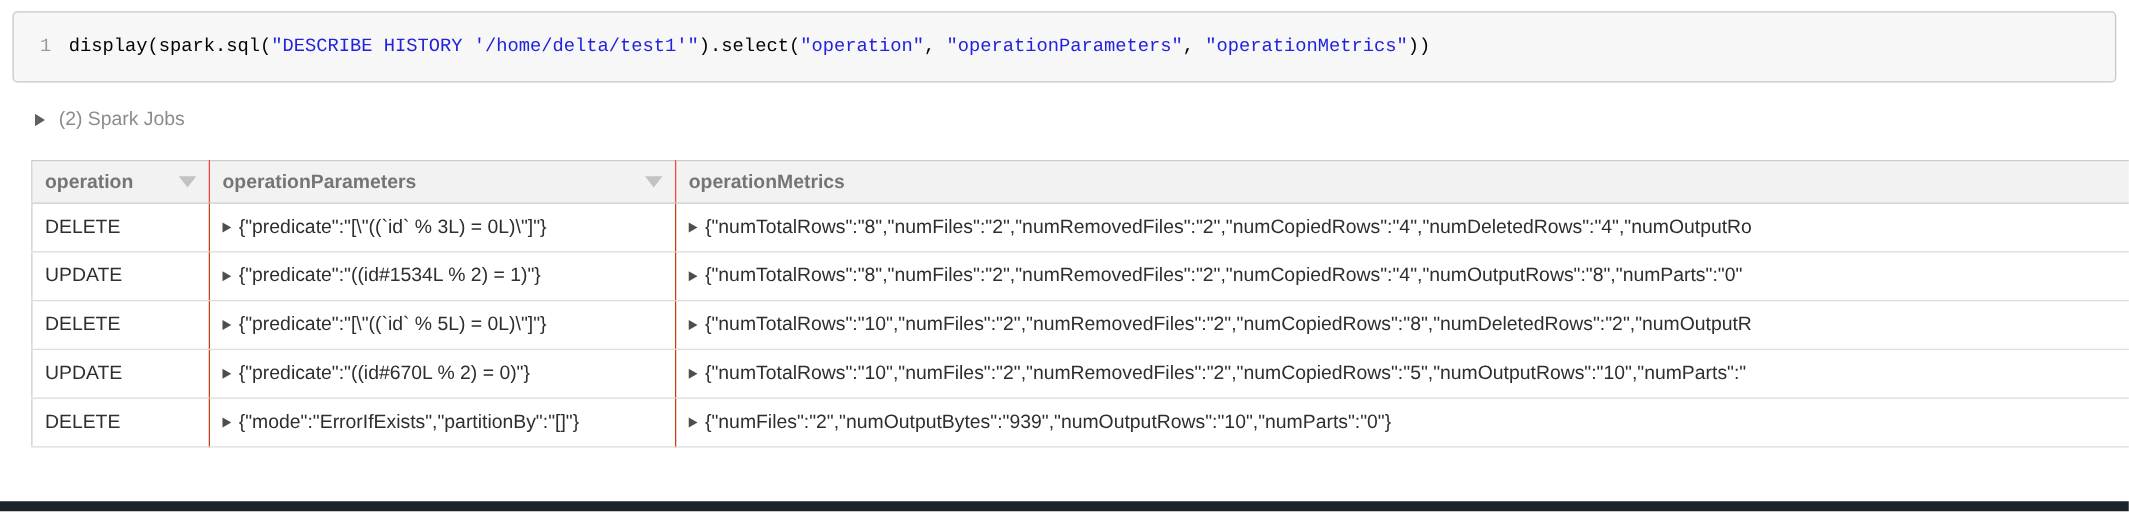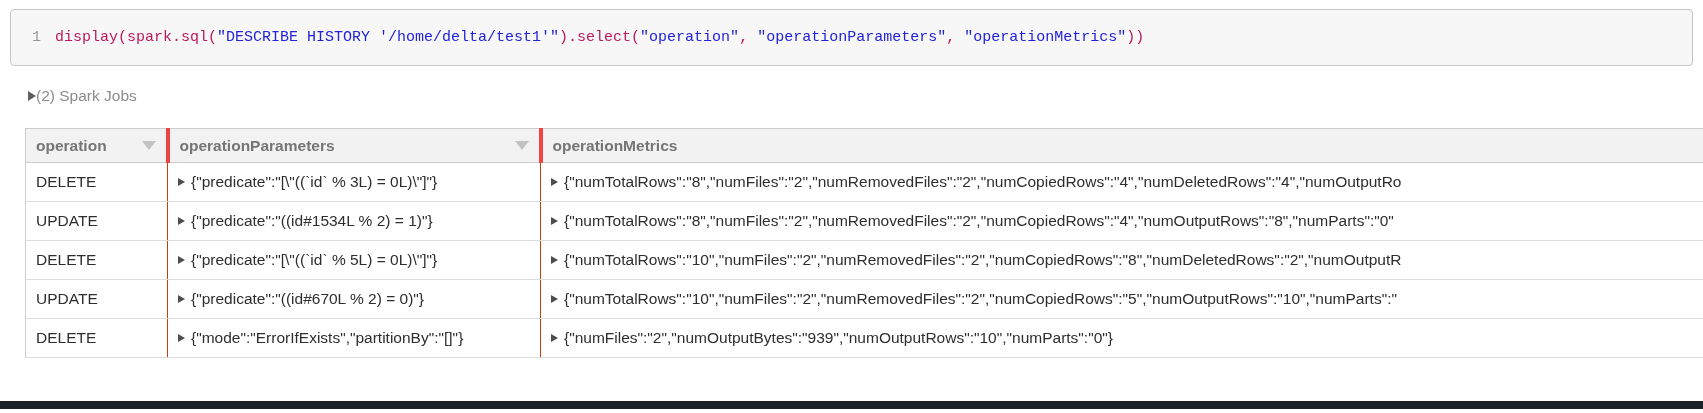--- a/index.html
+++ b/index.html
@@ -18,44 +18,44 @@
   }
   .line-number{
     width:44px;flex:0 0 44px;text-align:right;padding-right:14px;box-sizing:border-box;
     color:#999999;font-family:"Liberation Mono","DejaVu Sans Mono",monospace;
     font-size:15px;
   }
   .code-line{
     margin:0;font-family:"Liberation Mono","DejaVu Sans Mono",monospace;
     font-size:15px;color:#000000;white-space:pre;letter-spacing:0;
   }
-  .seg-plain{color:#be185d;}
+  .seg-plain{color:#000000;}
   .seg-string{color:#2222dd;}
 
   
   .spark-jobs{
-    position:absolute;left:28px;top:87px;display:flex;align-items:center;
+    position:absolute;left:28px;top:87px;display:flex;align-items:center;gap:11px;
     color:#8c8c8c;font-size:15.5px;cursor:pointer;
   }
   .sj-tri{
     width:0;height:0;display:inline-block;
     border-left:8px solid #5f5f5f;border-top:5px solid transparent;border-bottom:5px solid transparent;
   }
 
   
   .results-table{
     position:absolute;left:25px;top:128px;width:1678px;
     border-collapse:collapse;table-layout:fixed;
     border-left:1px solid #cccccc;border-top:1px solid #cccccc;
     font-size:15.5px;
   }
   .results-table th{
     background:#f2f2f2;color:#757575;font-weight:bold;text-align:left;
     padding:7px 10px;line-height:19px;
-    border-right:4px solid #ef4444;border-bottom:1px solid #cccccc;
+    border-right:1px solid #ef4444;border-bottom:1px solid #cccccc;
     overflow:hidden;white-space:nowrap;
   }
   .results-table th:last-child{border-right:none;}
   .th-inner{display:flex;align-items:center;justify-content:space-between;}
   .sort-tri{
     width:0;height:0;display:inline-block;flex:0 0 auto;margin-left:6px;
     border-top:9px solid #c2c2c2;border-left:7px solid transparent;border-right:7px solid transparent;
     cursor:pointer;
   }
   .results-table td{

